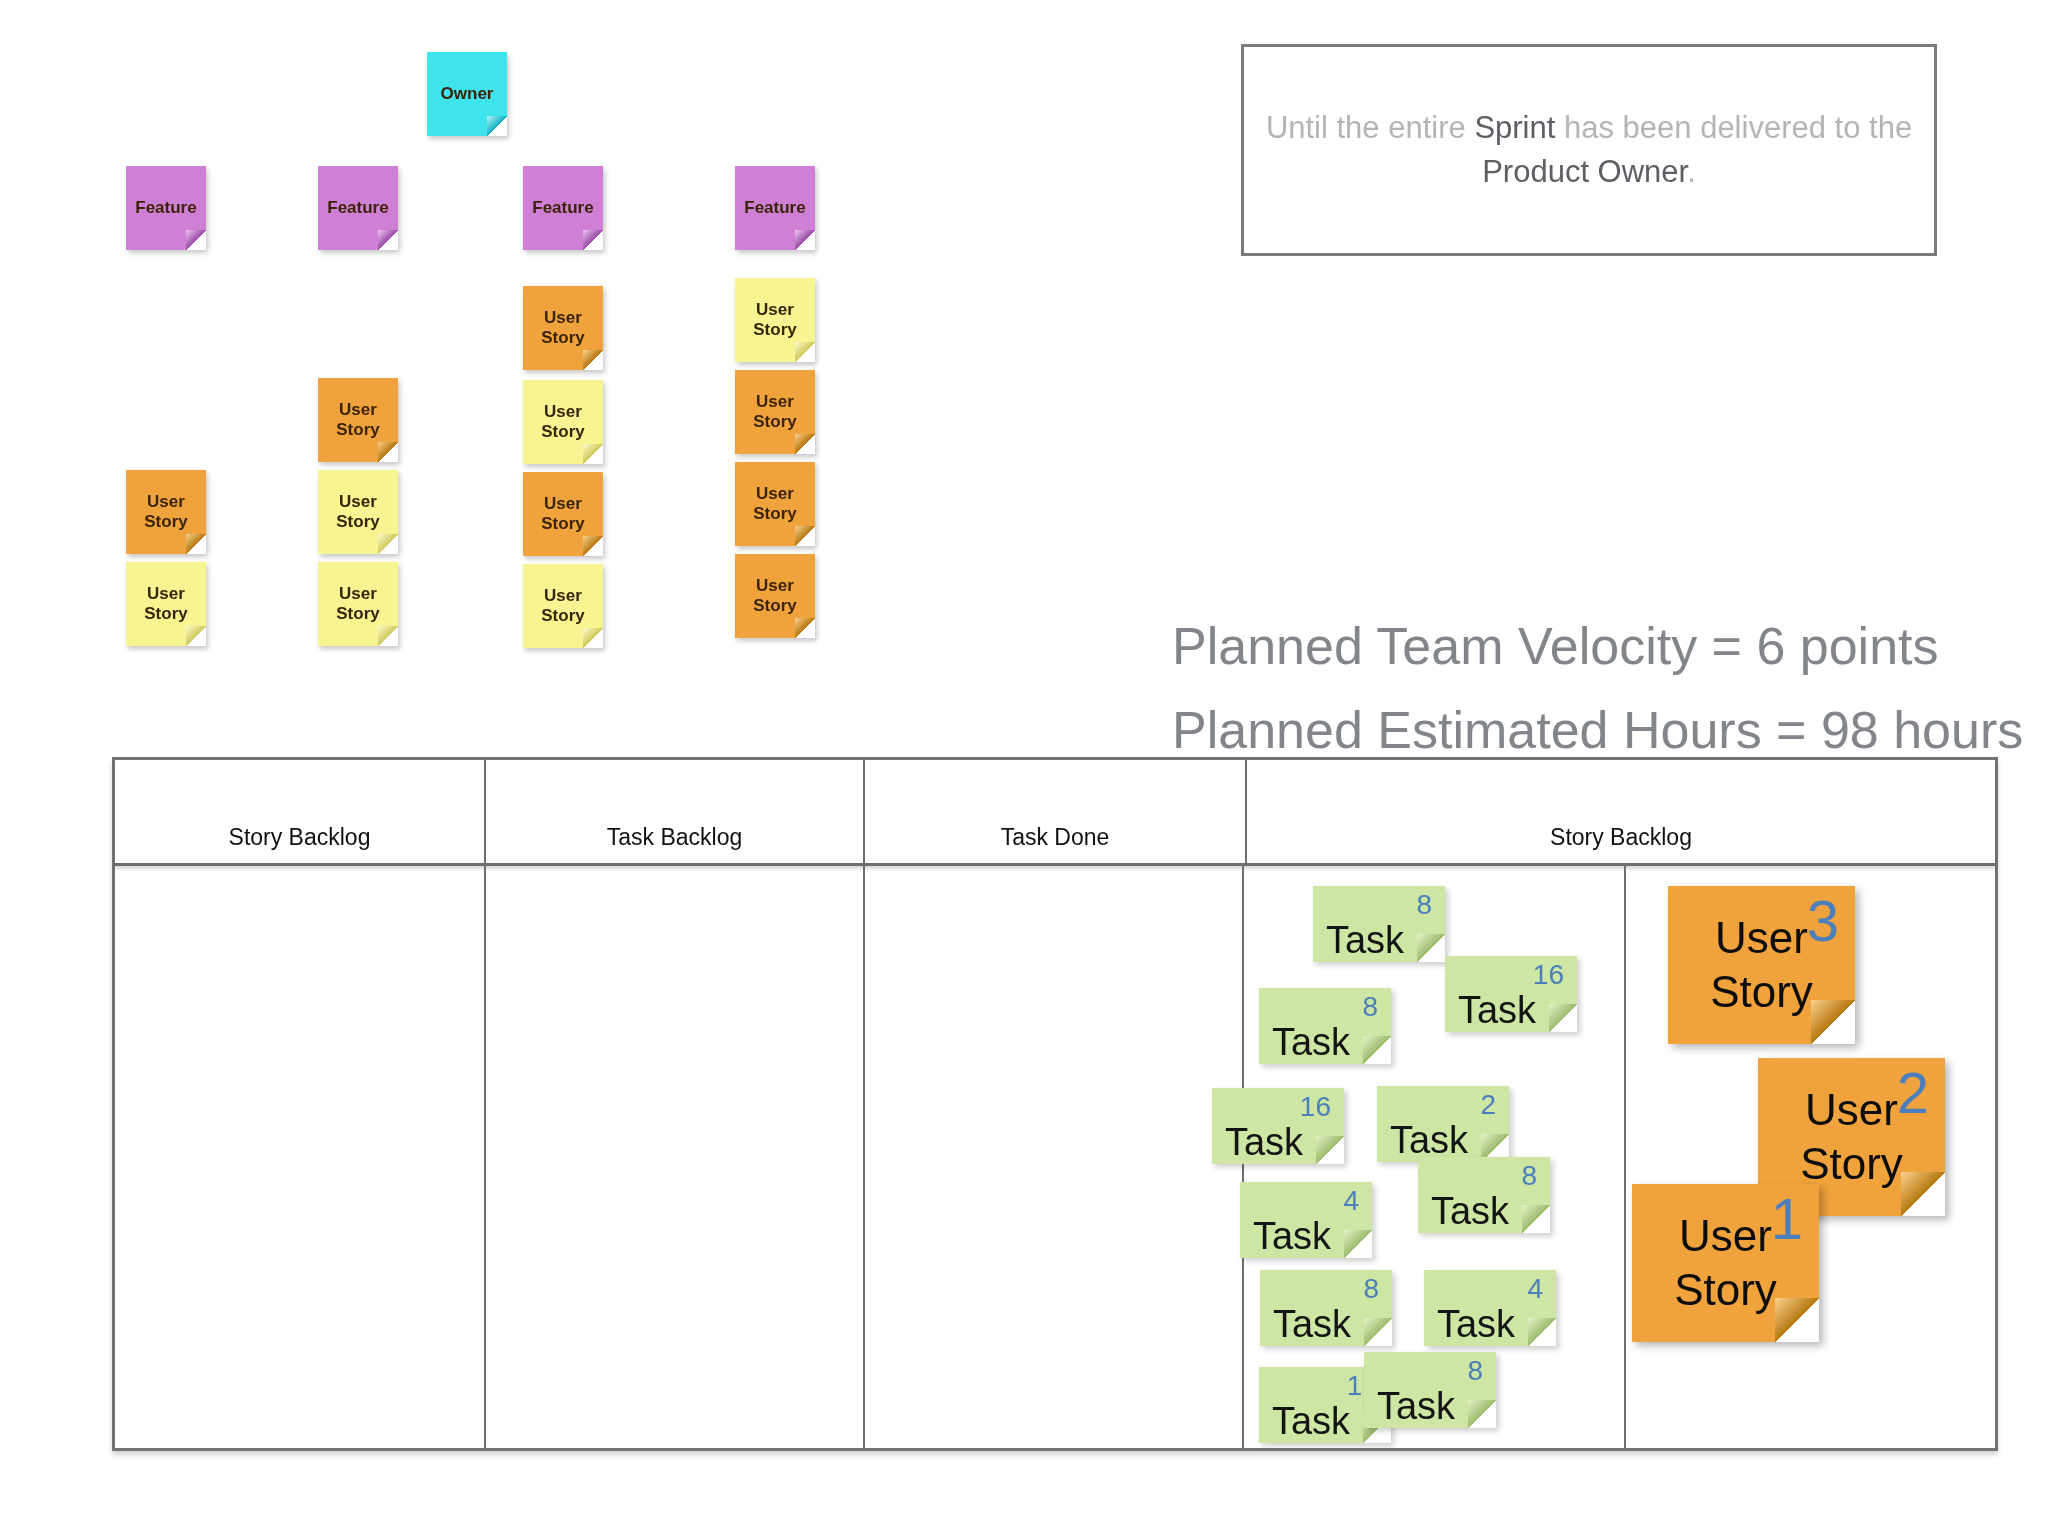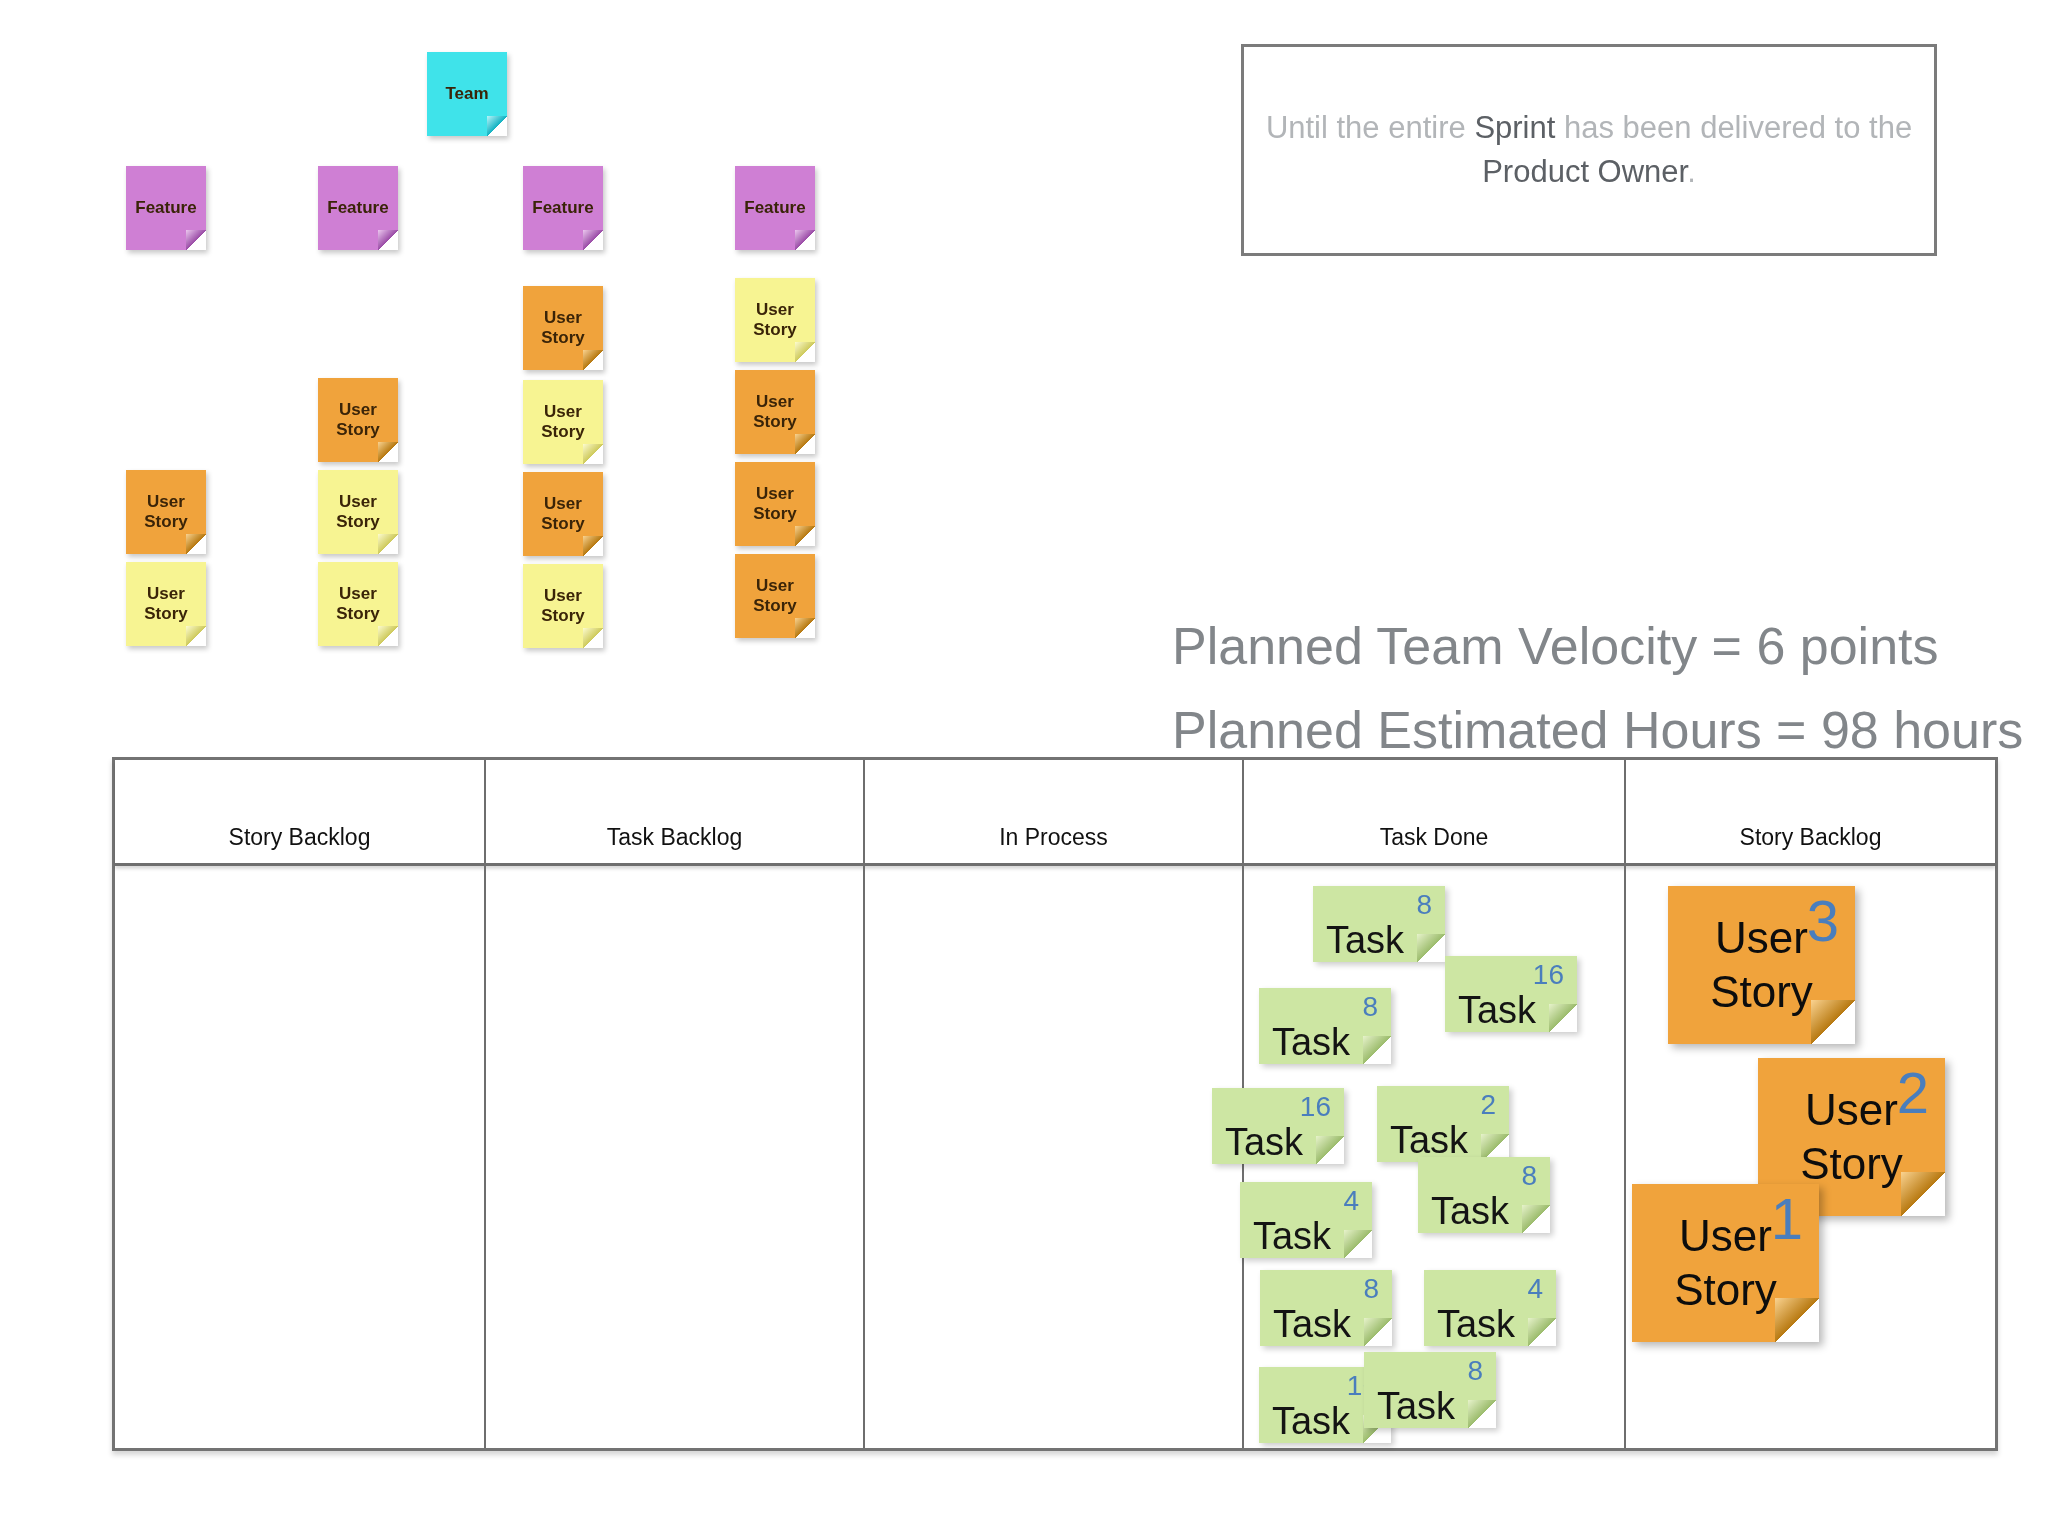--- a/index.html
+++ b/index.html
@@ -63,37 +63,36 @@
   .w1{width:371px;}.w2{width:379px;}.w3{width:379px;}.w4{width:382px;}.w5{flex:1;}
   .thead .cell{display:flex;align-items:flex-end;justify-content:center;
                padding-bottom:12px;font-size:23px;color:#111;}
 </style>
 </head>
 <body>
 
 <div class="page">
 
   <div class="note sm c-cyan" style="left:427px;top:52px">
-    <span class="lbl">Team</span>
+    <span class="lbl">Owner</span>
   </div>
 
   <div class="callout">
     <p id="callout-text"><span class="dim">Until the entire </span><span class="em">Sprint</span><span class="dim"> has been delivered to the </span><span class="em">Product Owner</span><span class="dim">.</span></p>
   </div>
 
   <div class="metrics">
     <div>Planned Team Velocity = 6 points</div>
     <div>Planned Estimated Hours = 98 hours</div>
   </div>
 
   <div class="board">
     <div class="thead">
       <div class="cell w1">Story Backlog</div>
       <div class="cell w2">Task Backlog</div>
-      <div class="cell w3">In Process</div>
       <div class="cell w4">Task Done</div>
       <div class="cell w5">Story Backlog</div>
     </div>
     <div class="tbody">
       <div class="cell w1"></div>
       <div class="cell w2"></div>
       <div class="cell w3"></div>
       <div class="cell w4"></div>
       <div class="cell w5"></div>
     </div>

